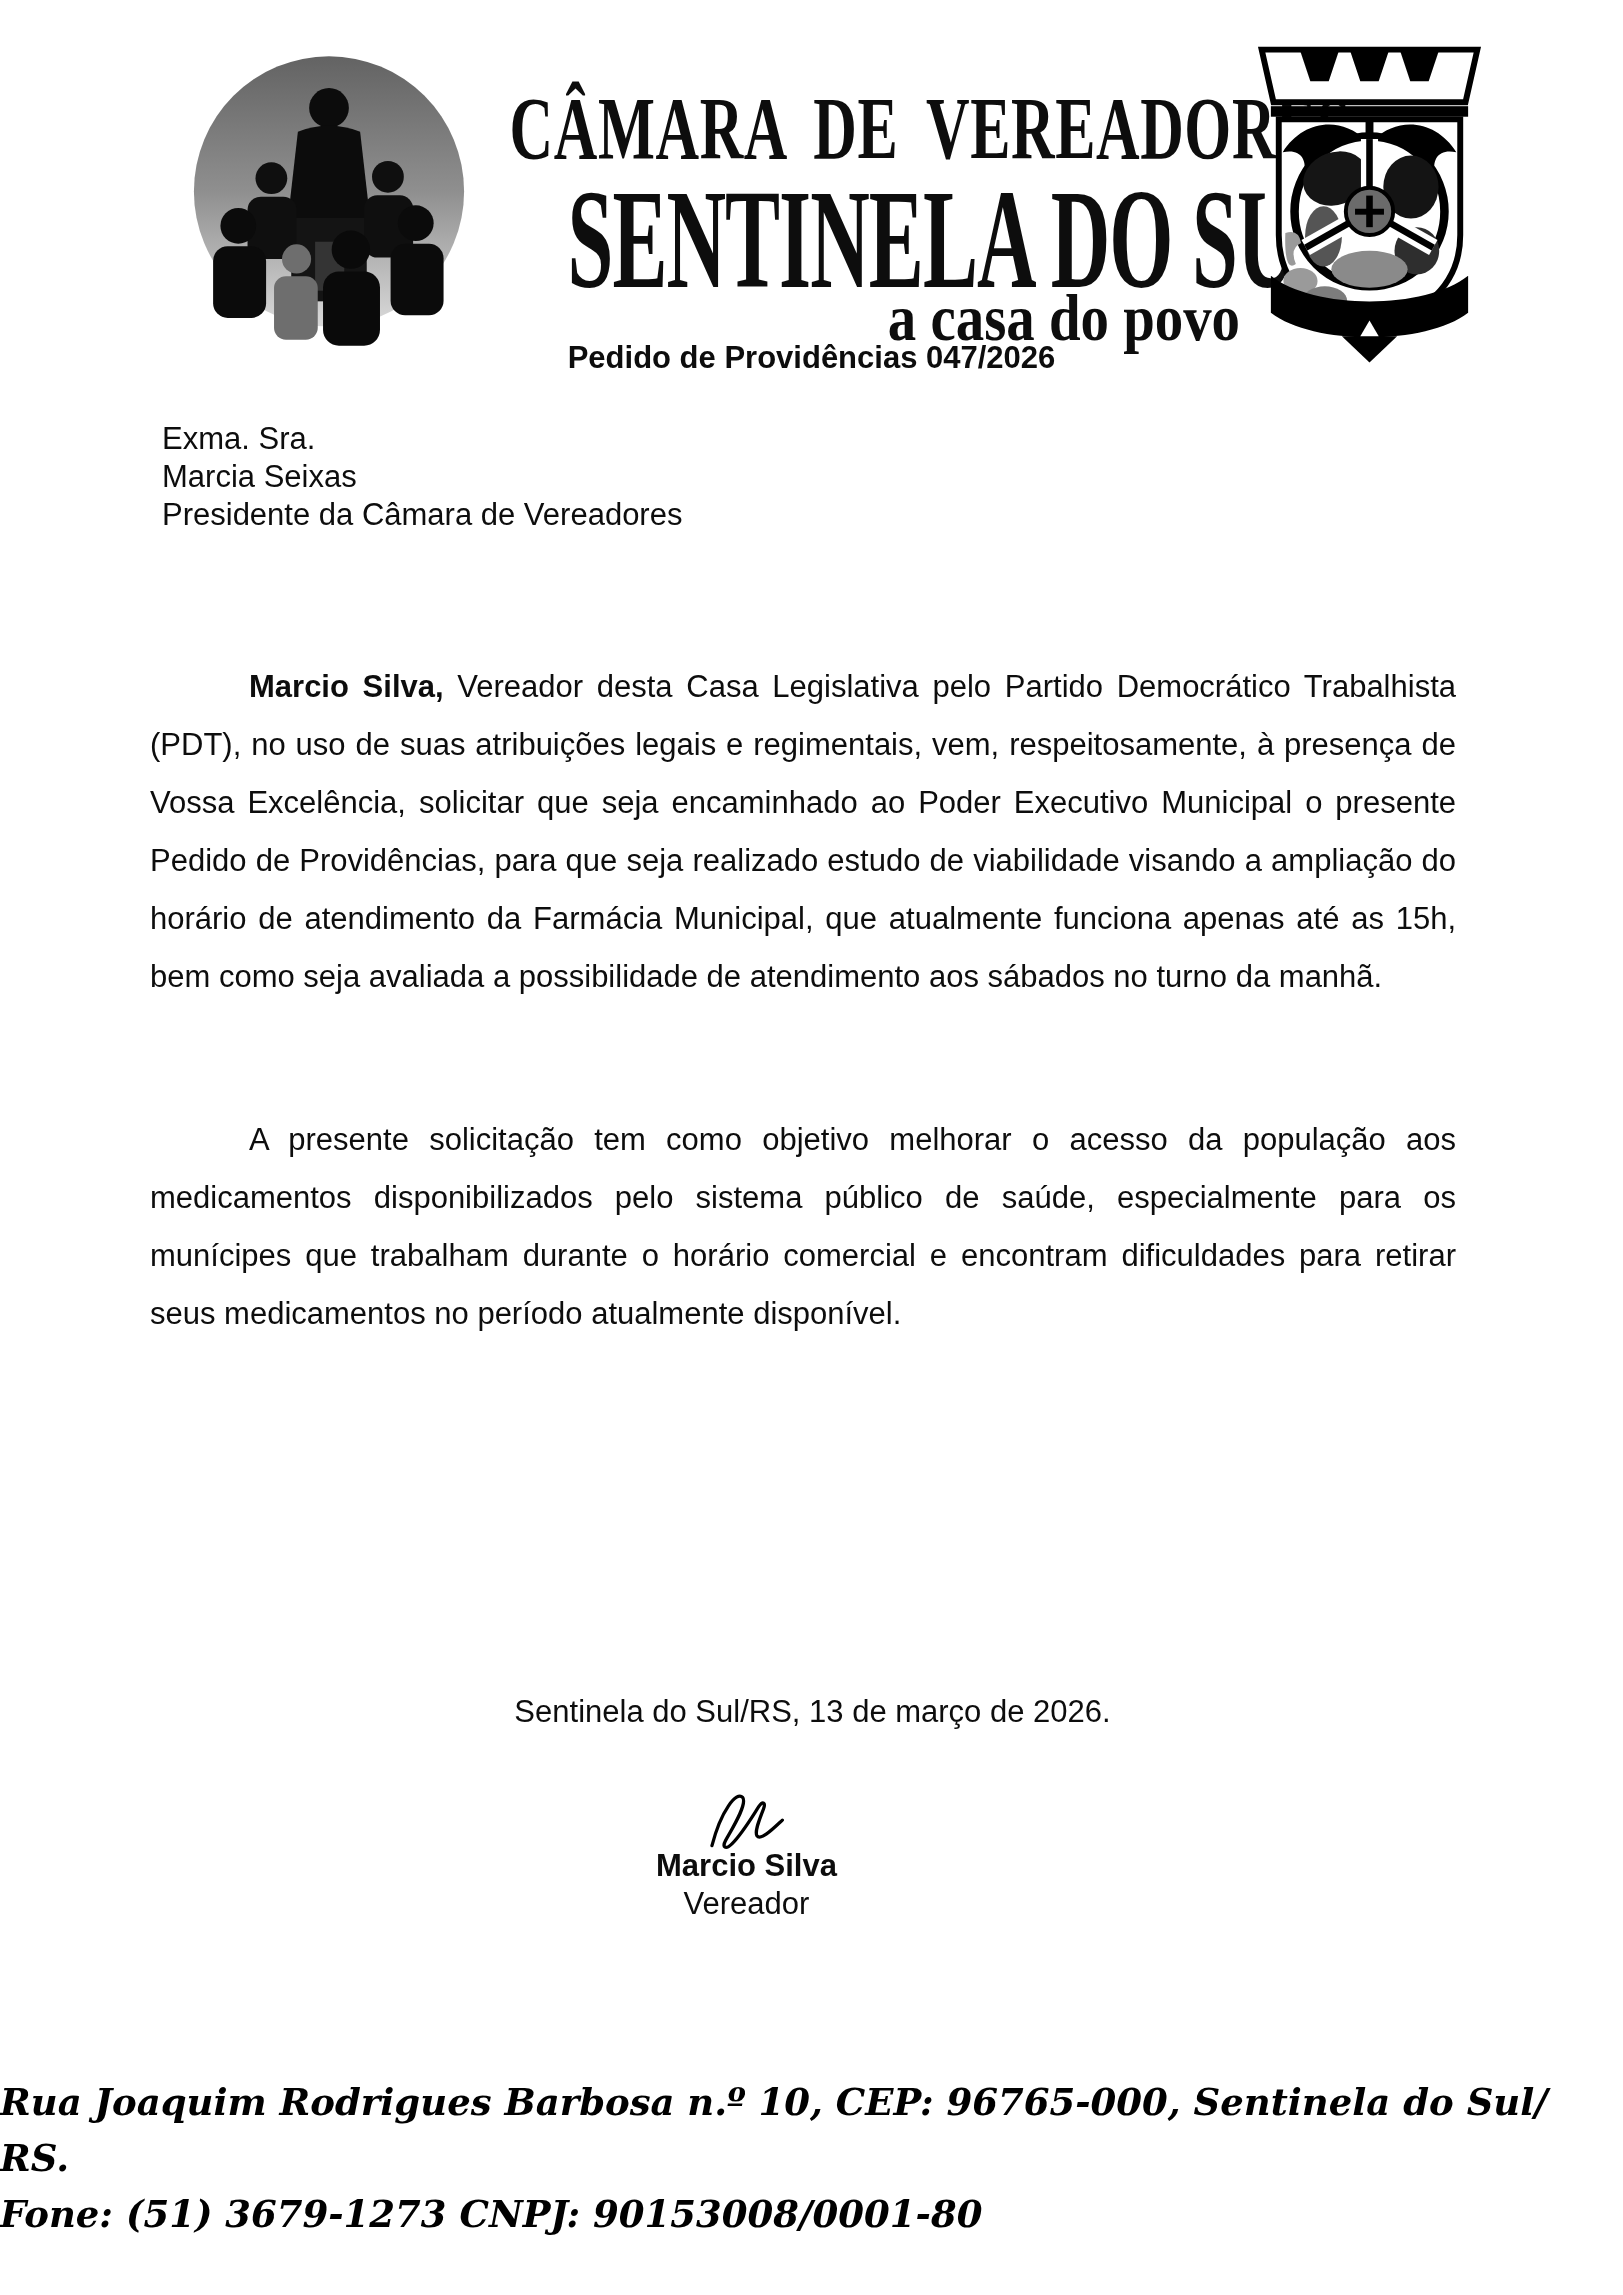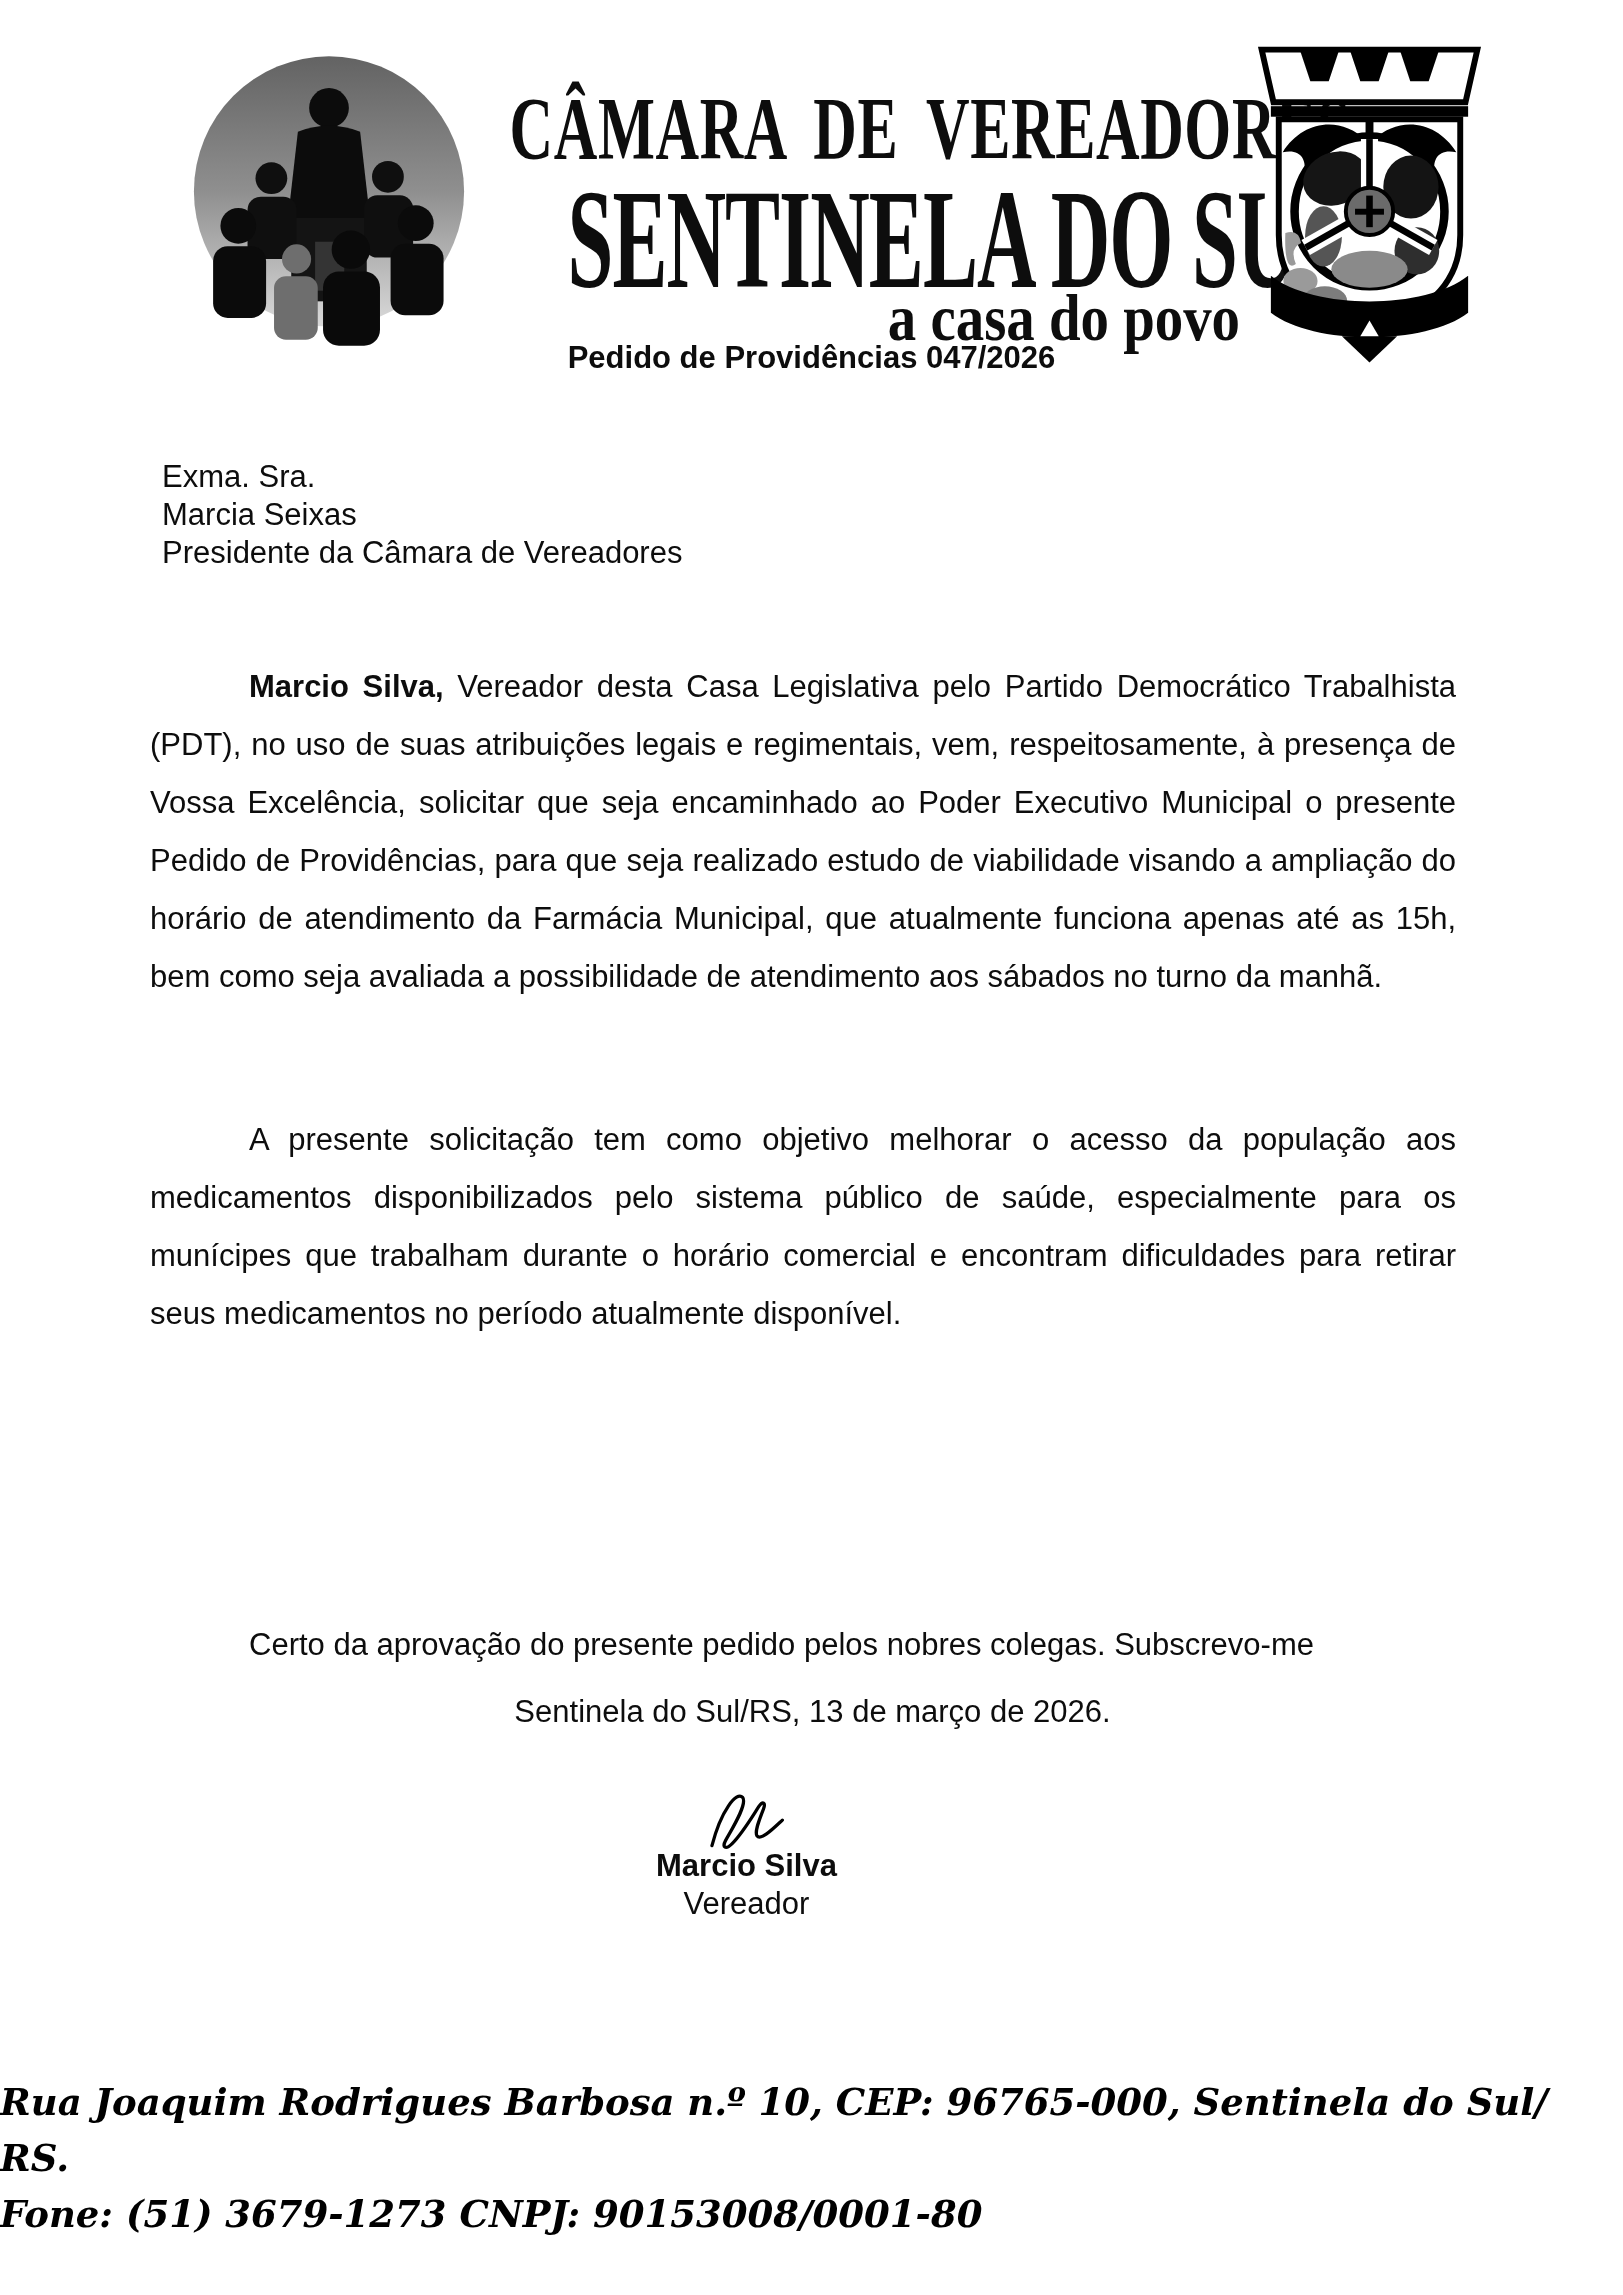--- a/index.html
+++ b/index.html
@@ -25,21 +25,21 @@
   .org-tagline{
     position:absolute;left:487px;top:281px;width:753px;text-align:right;
     font-family:"Liberation Serif",serif;font-weight:bold;font-size:58px;
     white-space:nowrap;transform:scale(0.98,1.12);transform-origin:100% 0;
   }
   
   .doc-title{
     position:absolute;left:0;top:340px;width:1623px;text-align:center;
     font-size:31px;font-weight:bold;
   }
-  .addressee{position:absolute;left:162px;top:420px;font-size:31px;line-height:38px;margin-top:38px;}
+  .addressee{position:absolute;left:162px;top:420px;font-size:31px;line-height:38px;}
   .para{
     position:absolute;left:150px;width:1306px;font-size:31px;line-height:58px;
     text-align:justify;text-indent:99px;
   }
   .p1{top:627px;}
   .p2{top:1080px;}
   .p3{top:1365px;}
   .p4{top:1585px;text-align:left;}
   .bold{font-weight:bold;}
   .dateline{
@@ -144,21 +144,20 @@
     <div>Exma. Sra.</div>
     <div>Marcia Seixas</div>
     <div>Presidente da Câmara de Vereadores</div>
   </div>
 
   <p class="para p1"><span class="bold">Marcio Silva,</span><span> Vereador desta Casa Legislativa pelo Partido Democrático Trabalhista (PDT), no uso de suas atribuições legais e regimentais, vem, respeitosamente, à presença de Vossa Excelência, solicitar que seja encaminhado ao Poder Executivo Municipal o presente Pedido de Providências, para que seja realizado estudo de viabilidade visando a ampliação do horário de atendimento da Farmácia Municipal, que atualmente funciona apenas até as 15h, bem como seja avaliada a possibilidade de atendimento aos sábados no turno da manhã.</span></p>
 
   <p class="para p2">A presente solicitação tem como objetivo melhorar o acesso da população aos medicamentos disponibilizados pelo sistema público de saúde, especialmente para os munícipes que trabalham durante o horário comercial e encontram dificuldades para retirar seus medicamentos no período atualmente disponível.</p>
 
 
-  <p class="para p4">Certo da aprovação do presente pedido pelos nobres colegas. Subscrevo-me</p>
 
   <div class="dateline">Sentinela do Sul/RS, 13 de março de 2026.</div>
 
   <div class="sign-block">
     <svg class="sign-scribble" width="111" height="73" viewBox="0 0 170 112" xmlns="http://www.w3.org/2000/svg" aria-hidden="true">
       <path d="M32 96 C46 42 70 12 79 22 C87 32 63 70 53 88 C47 99 53 103 63 93 C79 77 96 48 104 36 C110 27 115 30 111 40 C105 56 97 74 101 81 C107 89 126 70 140 57" fill="none" stroke="#000" stroke-width="5" stroke-linecap="round"></path>
     </svg>
     <div class="sign-name">Marcio Silva</div>
     <div class="sign-role">Vereador</div>
   </div>

